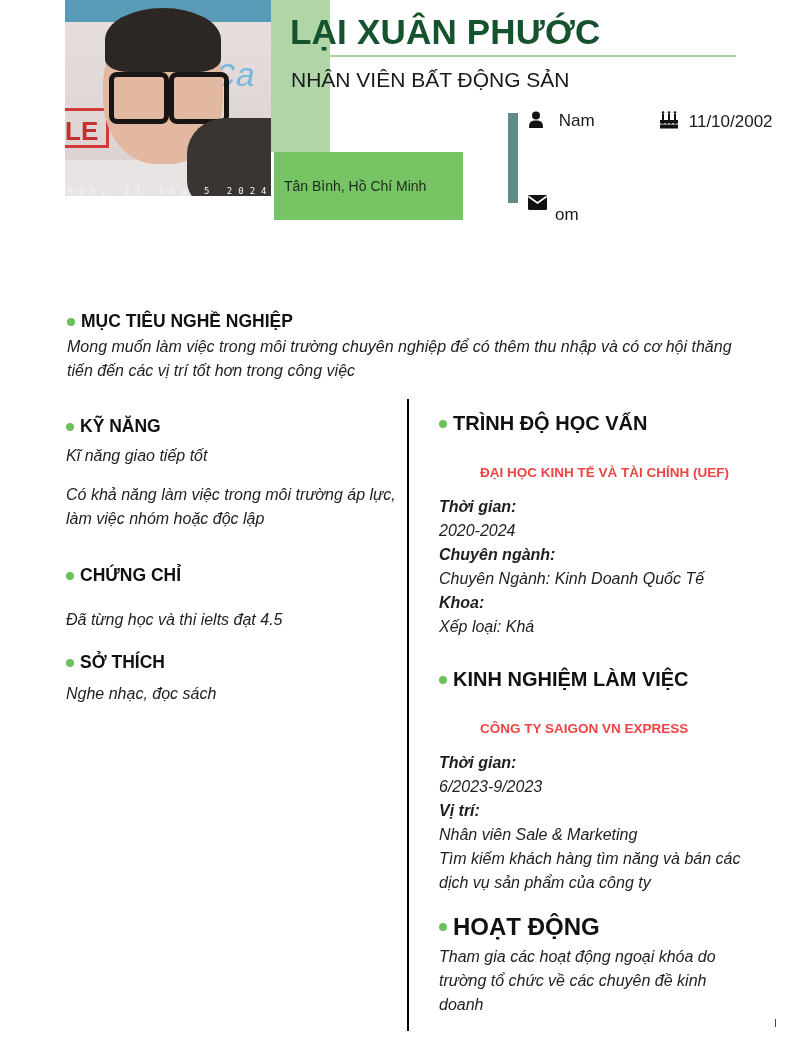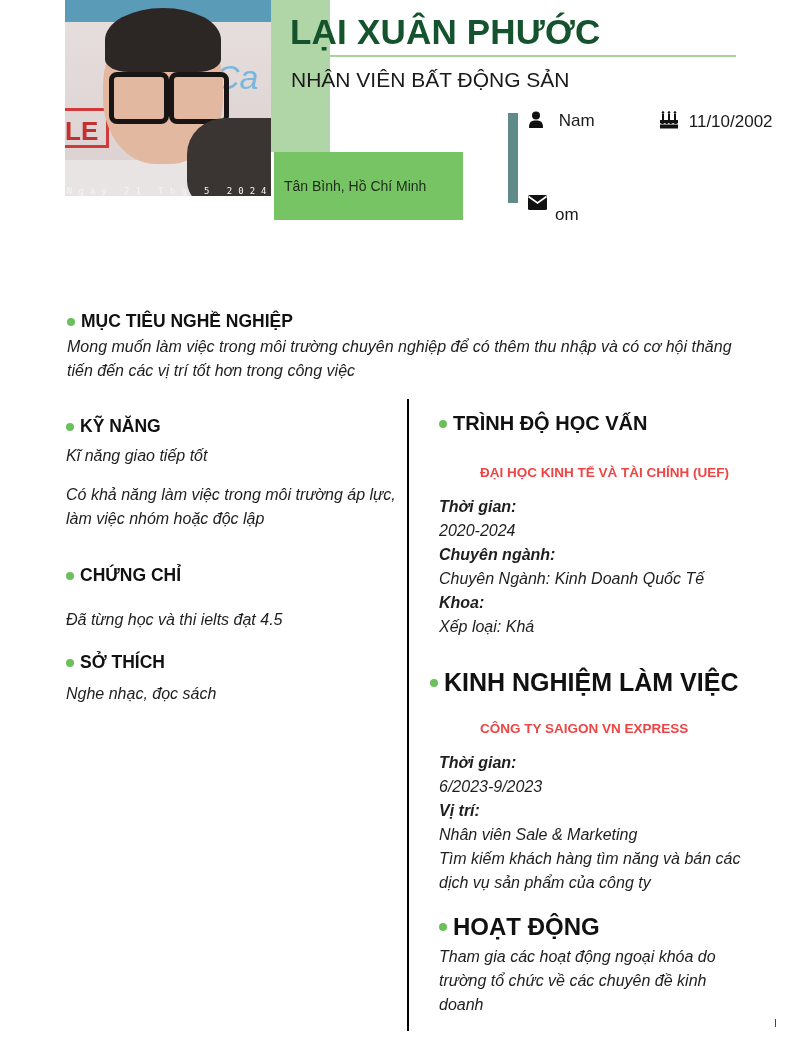--- a/index.html
+++ b/index.html
@@ -3,21 +3,21 @@
 <meta charset="utf-8">
 <style>
   html, body { margin: 0; padding: 0; background: #ffffff; }
   body { width: 800px; height: 1046px; position: relative; overflow: hidden;
          font-family: "Liberation Sans", "DejaVu Sans", sans-serif; color: #222; }
   .abs { position: absolute; }
 
   
   .photo { left: 65px; top: 0; width: 206px; height: 196px; overflow: hidden;
            background: linear-gradient(180deg, #5a9cb8 0px, #5a9cb8 22px, #e6dedc 22px, #d9d0cf 100%); }
-  .photo .wall-text { position:absolute; left: 150px; top: 58px; font-size: 34px; color:#5fb0e0; font-style: italic; font-family: Liberation Sans, sans-serif; opacity: .8; }
+  .photo .wall-text { position:absolute; left: 150px; top: 58px; font-size: 34px; color:#5fb0e0; font-style: italic; font-family: Liberation Mono, monospace; opacity: .8; }
   .photo .sign { position:absolute; left: 0; top: 108px; width: 44px; height: 40px; border: 3px solid #d23a3a; border-left: none; color:#c43030; font-weight: bold; font-size: 26px; line-height: 40px; text-align: left; padding-right: 4px; box-sizing: border-box; }
   .photo .head { position:absolute; left: 38px; top: 14px; width: 120px; height: 150px; background: #e2b9a0; border-radius: 48% 48% 44% 44%; }
   .photo .hair { position:absolute; left: 40px; top: 8px; width: 116px; height: 64px; background: #2c2624; border-radius: 50% 50% 20% 20%; }
   .photo .glasses-l { position:absolute; left: 44px; top: 72px; width: 50px; height: 42px; border: 5px solid #1a1515; border-radius: 8px; }
   .photo .glasses-r { position:absolute; left: 104px; top: 72px; width: 50px; height: 42px; border: 5px solid #1a1515; border-radius: 8px; }
   .photo .shirt { position:absolute; left: 0; top: 160px; width: 206px; height: 40px; background: #e8e4e4; }
   .photo .hand { position:absolute; left: 122px; top: 118px; width: 96px; height: 90px; background: #3a3432; border-radius: 40% 10% 0 30%; }
   .photo .stamp { position:absolute; left: 2px; bottom: 0px; font-size: 9px; letter-spacing: 6px; color:#f4f4f4; font-family: "DejaVu Sans Mono", monospace; white-space: nowrap; }
 
   
@@ -136,21 +136,21 @@
   <span>TRÌNH ĐỘ HỌC VẤN</span>
 </div>
 <div class="abs sub-head" style="left:439px; top:465px;">ĐẠI HỌC KINH TẾ VÀ TÀI CHÍNH (UEF)</div>
 <div class="abs body-text label" style="left:439px; top:495px;">Thời gian:</div>
 <div class="abs body-text" style="left:439px; top:519px;">2020-2024</div>
 <div class="abs body-text label" style="left:439px; top:543px;">Chuyên ngành:</div>
 <div class="abs body-text" style="left:439px; top:567px;">Chuyên Ngành: Kinh Doanh Quốc Tế</div>
 <div class="abs body-text label" style="left:439px; top:591px;">Khoa:</div>
 <div class="abs body-text" style="left:439px; top:615px;">Xếp loại: Khá</div>
 
-<div class="abs section-title" style="left:430px; top:668px; font-size:25px;justify-content:space-between;">
+<div class="abs section-title" style="left:439px; top:668px; font-size:20px;justify-content:space-between;">
   <span class="dot"></span>
   <span>KINH NGHIỆM LÀM VIỆC</span>
 </div>
 <div class="abs sub-head" style="left:439px; top:721px;">CÔNG TY SAIGON VN EXPRESS</div>
 <div class="abs body-text label" style="left:439px; top:751px;">Thời gian:</div>
 <div class="abs body-text" style="left:439px; top:775px;">6/2023-9/2023</div>
 <div class="abs body-text label" style="left:439px; top:799px;">Vị trí:</div>
 <div class="abs body-text" style="left:439px; top:823px;">Nhân viên Sale &amp; Marketing</div>
 <div class="abs body-text" style="left:439px; top:847px; width:330px;">Tìm kiếm khách hàng tìm năng và bán các dịch vụ sản phẩm của công ty</div>
 

